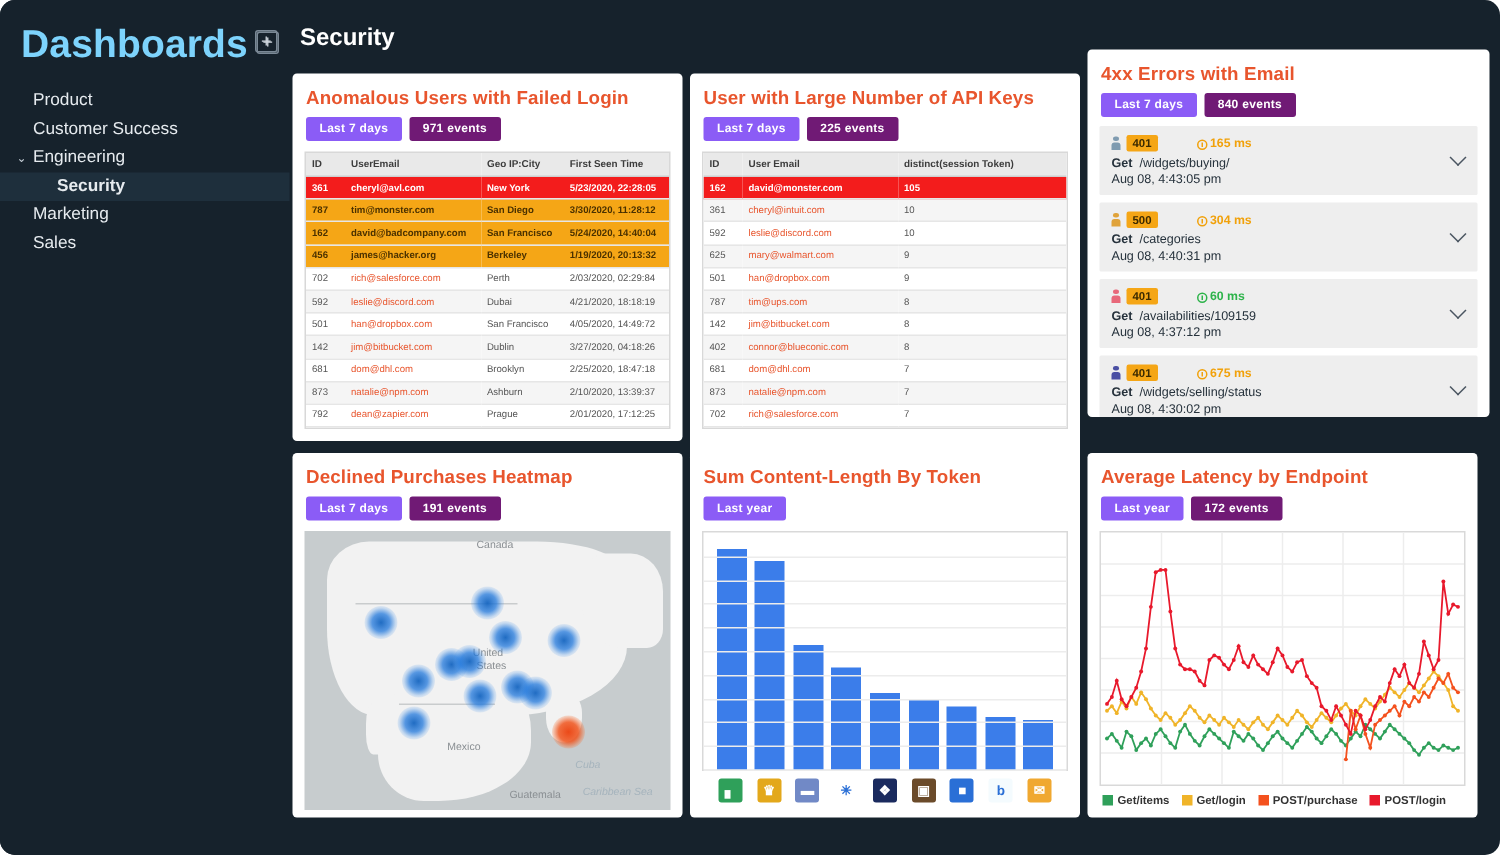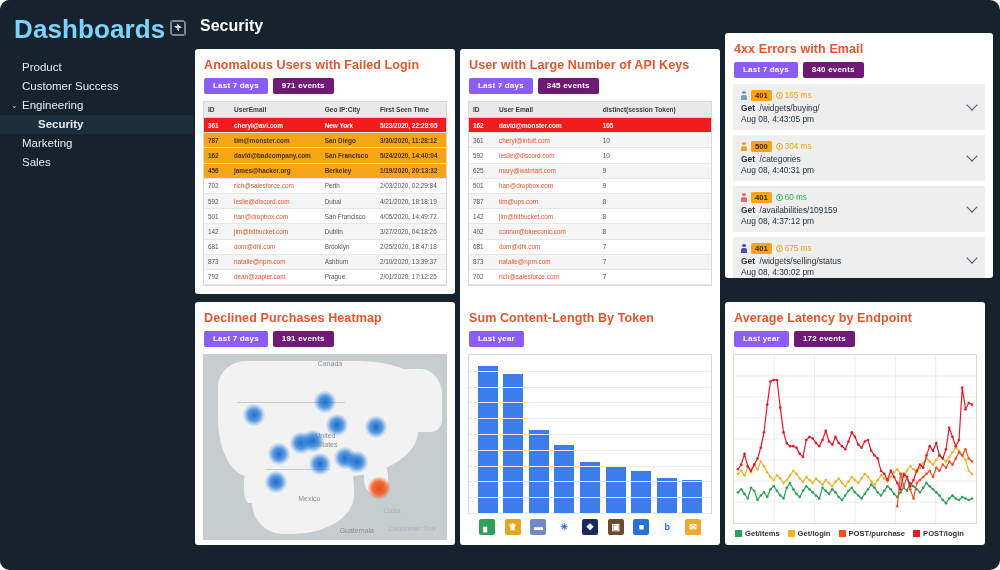--- a/index.html
+++ b/index.html
@@ -138,21 +138,21 @@
   .person::after {
     content: ''; position: absolute; left: 0; top: 4.2px;
     width: 6px; height: 5px; border-radius: 2px 2px 0 0;
     background: currentColor;
   }
   .code-badge {
     background: #f5a616; color: #3b2a00;
     font-size: 7.6px; font-weight: bold;
     padding: 1px 4px; border-radius: 1.5px;
   }
-  .ms { color: #f1a10a; font-size: 8.2px; font-weight: normal; display: flex; align-items: center; gap: 2px;}
+  .ms { color: #f1a10a; font-size: 8.2px; font-weight: bold; display: flex; align-items: flex-end; gap: 2px; margin-left: 22px;}
   .ms.green { color: #2db34a; }
   .clock {
     width: 7px; height: 7px; border: 1.2px solid currentColor;
     border-radius: 50%; position: relative; display: inline-block;
   }
   .clock::after {
     content: ''; position: absolute; left: 2.4px; top: 1px;
     width: 1px; height: 2.6px; background: currentColor;
   }
   .err-path { font-size: 8.4px; color: #26323c; margin-top: 2px; }
@@ -334,21 +334,21 @@
             </tr>
           </tbody>
       </table>
     </div>
   </div>
 
   <div class="panel" style="left:460px; top:49px; width:260px; height:269px;">
     <div class="p-title">User with Large Number of API Keys</div>
     <div class="chips">
       <span class="chip blue">Last 7 days</span>
-      <span class="chip grey">345 events</span>
+      <span class="chip grey">225 events</span>
     </div>
     <div class="tbl-wrap">
       <table>
         <thead>
             <tr id="ak-head">
               <th>ID</th>
               <th>User Email</th>
               <th>distinct(session Token)</th>
             </tr>
           </thead>

